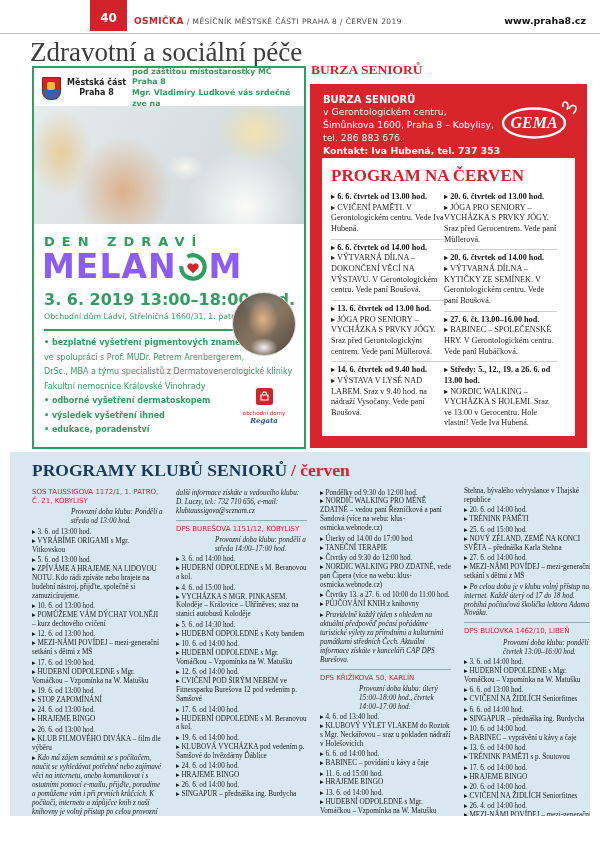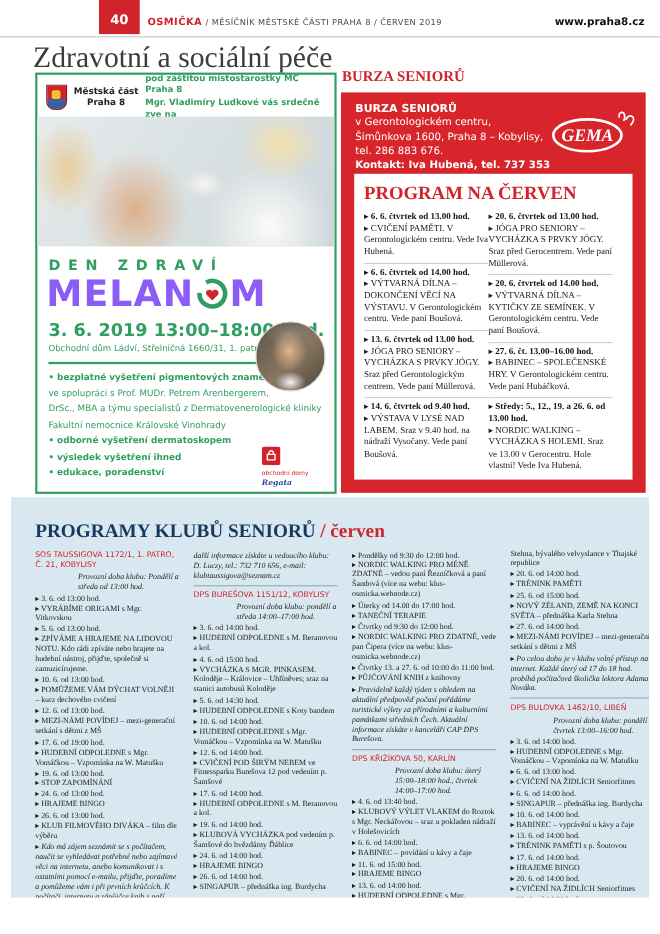--- a/index.html
+++ b/index.html
@@ -53,21 +53,21 @@
     background:
       radial-gradient(20px 14px at 50% 88%,#f3f3f3 0%,rgba(243,243,243,0) 70%),
       radial-gradient(22px 26px at 48% 42%,#e2b489 0%,rgba(226,180,137,0) 72%),
       radial-gradient(30px 16px at 50% 18%,#8a8378 0%,rgba(138,131,120,0) 75%),
       linear-gradient(135deg,#5d5347 0%,#87755f 55%,#4e463c 100%);
     border:1px solid #d8d8d8;}
   .ad-hr{margin:8px 12px 5px 10px;width:195px;height:2px;background:#2f9e60;}
   .ad-bullets{margin:0 0 0 10px;color:#2f9e60;font-size:8px;line-height:1.82;
               font-family:"DejaVu Sans",sans-serif;}
   .ad-bullets .bold{font-weight:bold;}
-  .regata{position:absolute;right:14px;bottom:4px;width:52px;}
+  .regata{position:absolute;right:14px;bottom:22px;text-align:center;width:52px;}
   .regata-t1{color:#d2232a;font-size:5.5px;font-family:"DejaVu Sans",sans-serif;margin-top:1px;}
   .regata-t2{color:#2b4ea2;font-size:7px;font-style:italic;font-weight:bold;
              font-family:"DejaVu Serif",serif;}
 
   
   .burza-title{position:absolute;left:311px;top:62px;color:#d2232a;font-weight:bold;
                font-size:13.5px;font-family:"Liberation Serif","DejaVu Serif",serif;}
   .burza-box{position:absolute;left:310px;top:84px;width:277px;height:364px;background:#d8252b;
              box-sizing:border-box;color:#fff;}
   .bz-info{position:absolute;left:13px;top:10px;width:190px;
@@ -84,21 +84,21 @@
   .bz-col{width:113px;}
   .bz-entry{padding:3px 0 4px 0;}
   .bz-entry + .bz-entry{border-top:1px solid #cfcfcf;}
   .bz-date{font-weight:bold;font-size:8.2px;color:#141414;line-height:1.3;
            font-family:"Liberation Serif","DejaVu Serif",serif;}
   .bz-body{font-size:8.2px;color:#232323;line-height:1.3;
            font-family:"Liberation Serif","DejaVu Serif",serif;}
 
   
   .clubs{position:absolute;left:10px;top:452px;width:580px;height:364px;background:#d9e7f0;
-         padding:20px 22px;box-sizing:border-box;overflow:hidden;}
+         padding:8px 22px;box-sizing:border-box;overflow:hidden;}
   .clubs-title{font-family:"Liberation Serif","DejaVu Serif",serif;font-weight:bold;
                font-size:17.5px;color:#16395f;}
   .clubs-title .red{color:#d2232a;margin-left:4px;}
   .clubs-cols{display:flex;gap:13px;margin-top:6px;}
   .club-col{width:131px;flex:0 0 auto;}
   .block{font-size:7.2px;line-height:1.24;color:#1c1c1c;
          font-family:"Liberation Serif","DejaVu Serif",serif;}
   .b-head{color:#d2232a;font-weight:normal;font-size:7px;line-height:1.32;margin:1px 0 2px 0;
           font-family:"DejaVu Sans",sans-serif;}
   .b-hours{font-style:italic;margin-bottom:1px;margin-left:39px;}

